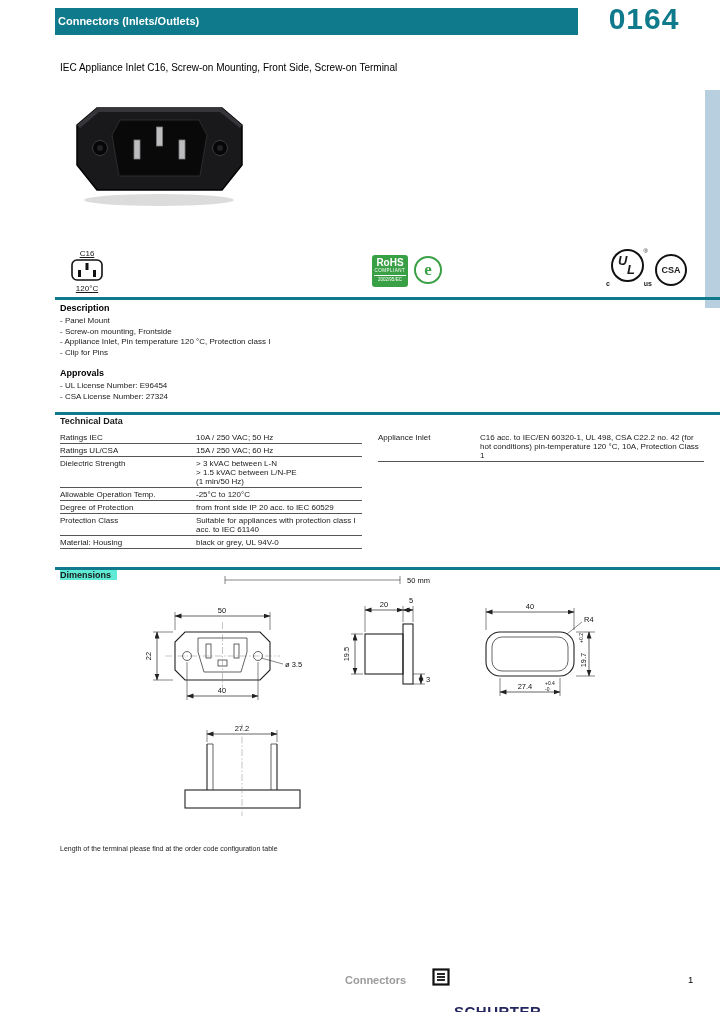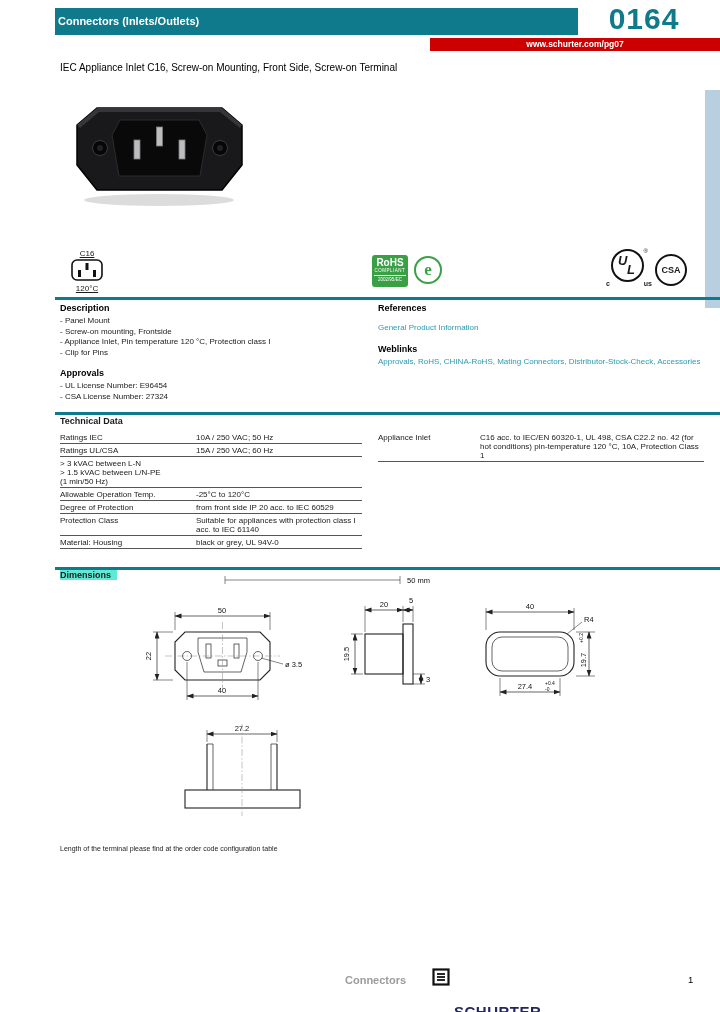--- a/index.html
+++ b/index.html
@@ -75,21 +75,20 @@
 </style>
 </head>
 <body>
 
 <div class="page">
 
   <div class="teal-bar">
     <div class="cat">Connectors (Inlets/Outlets)</div>
   </div>
   <div class="part-number">0164</div>
-  <div class="red-bar">www.schurter.com/pg07</div>
 
   <div class="doc-title">IEC Appliance Inlet C16, Screw-on Mounting, Front Side, Screw-on Terminal</div>
 
   <div class="product-photo">
     <svg width="195" height="128" viewBox="0 0 195 128">
       <polygon points="15,35 35,18 160,18 180,35 180,75 160,100 35,100 15,75" fill="#19191b" stroke="#000" stroke-width="1.5"></polygon>
       <polygon points="15,35 35,18 160,18 180,35 178,38 158,22 37,22 18,38" fill="#36363a"></polygon>
       <circle cx="38" cy="58" r="7.5" fill="#060606" stroke="#3a3a3e" stroke-width="1"></circle>
       <circle cx="38" cy="58" r="3" fill="#222226"></circle>
       <circle cx="158" cy="58" r="7.5" fill="#060606" stroke="#3a3a3e" stroke-width="1"></circle>
@@ -145,45 +144,36 @@
         <div class="li">- Clip for Pins</div>
       </div>
     <div class="heading blocksep">Approvals</div>
     <div>
 
     <div class="li">- UL License Number: E96454</div>
         <div class="li">- CSA License Number: 27324</div>
       </div>
   </div>
 
-  <div class="col-right">
-    <div class="heading">References</div>
-    <div>
-      
-    <a class="link" href="#">General Product Information</a></div>
-    <div class="heading blocksep">Weblinks</div>
-    <div class="weblinks-wrap">
-      
-    <a class="link weblink" href="#">Approvals</a><a class="link weblink" href="#">RoHS</a><a class="link weblink" href="#">CHINA-RoHS</a><a class="link weblink" href="#">Mating Connectors</a><a class="link weblink" href="#">Distributor-Stock-Check</a><a class="link weblink" href="#">Accessories</a></div>
-  </div>
 
   <div class="tech-heading">Technical Data</div>
   <div class="tech-table tech-left">
 
       <div class="trow">
         <span class="tlabel">Ratings IEC</span>
         <span class="tvalue">10A / 250 VAC; 50 Hz</span>
       </div>
 
       <div class="trow">
         <span class="tlabel">Ratings UL/CSA</span>
         <span class="tvalue">15A / 250 VAC; 60 Hz</span>
       </div>
 
       <div class="trow">
+        <span class="tlabel">Dielectric Strength</span>
         <span class="tvalue">&gt; 3 kVAC between L-N
 &gt; 1.5 kVAC between L/N-PE
 (1 min/50 Hz)</span>
       </div>
 
       <div class="trow">
         <span class="tlabel">Allowable Operation Temp.</span>
         <span class="tvalue">-25°C to 120°C</span>
       </div>
 

